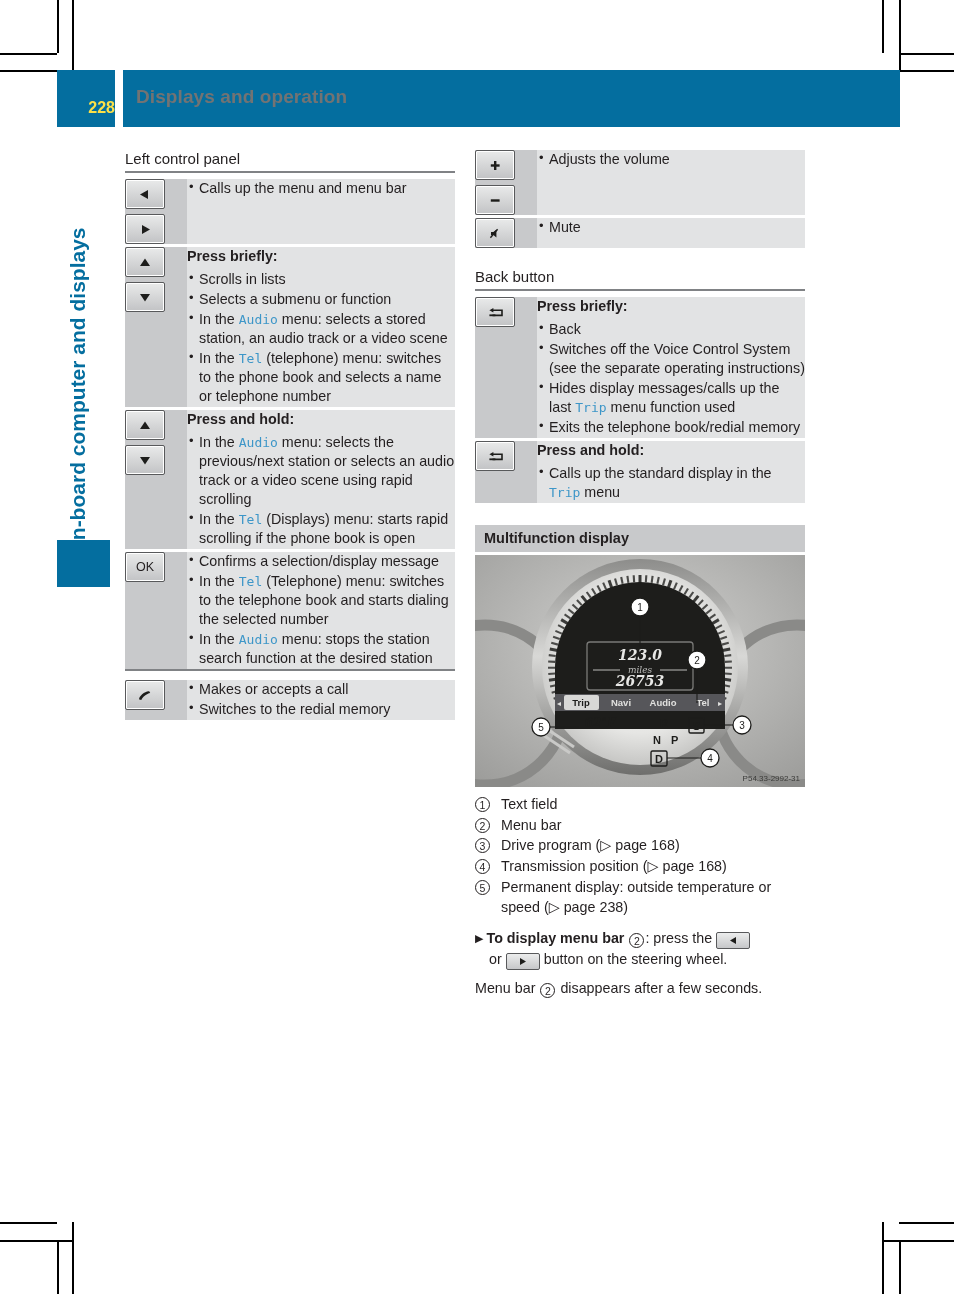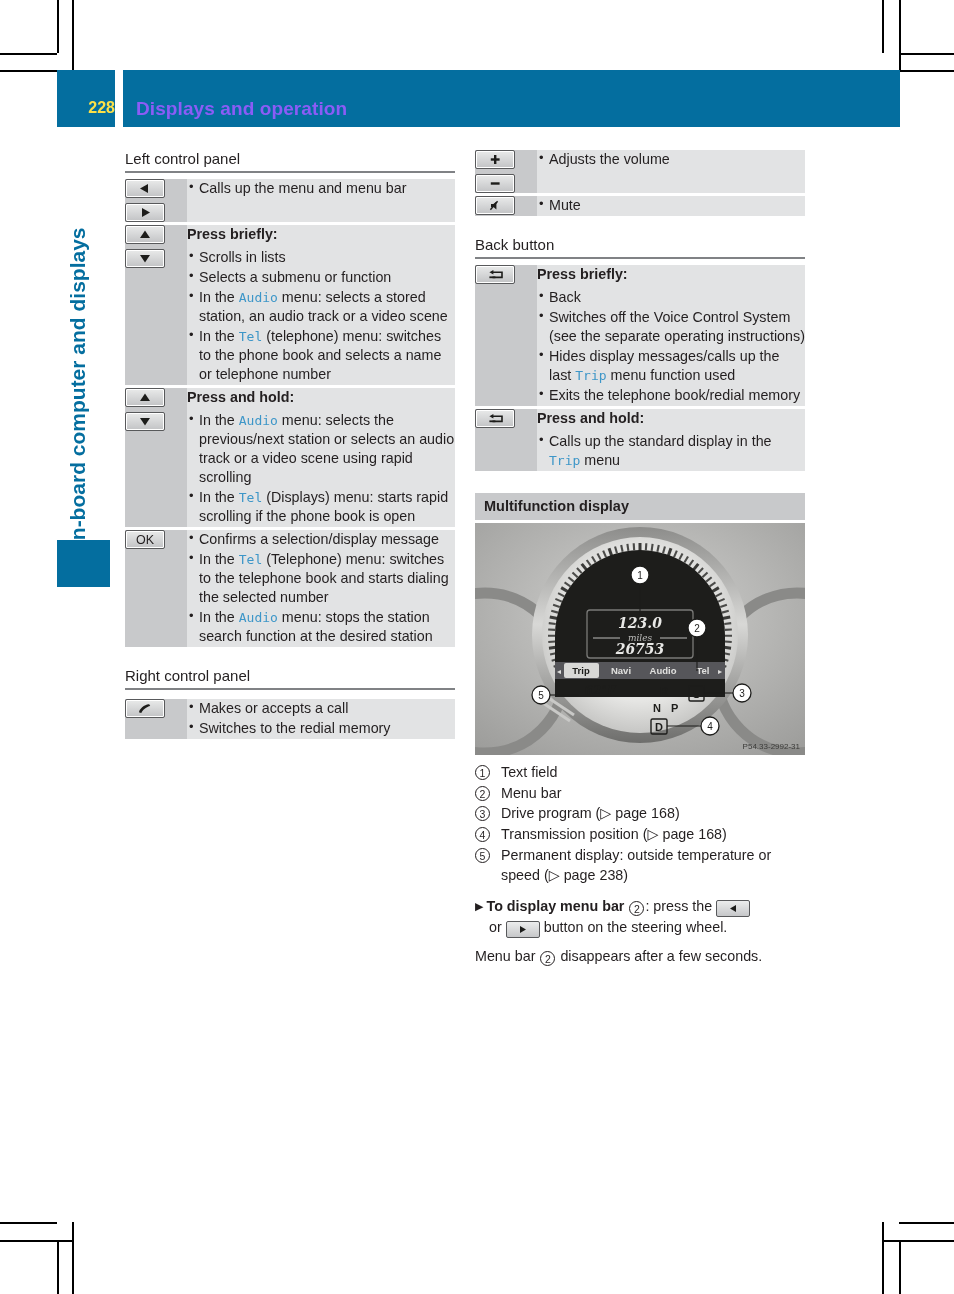--- a/index.html
+++ b/index.html
@@ -6,21 +6,21 @@
   body{
     width:954px;height:1294px;position:relative;background:#ffffff;
     font-family:"Liberation Sans",sans-serif;color:#231f20;
     -webkit-font-smoothing:antialiased;
   }
   .cropmark{position:absolute;background:#000;}
   .page-header{position:absolute;left:122px;top:70px;width:778px;height:57px;background:#046e9f;}
   .page-number{position:absolute;left:57px;top:70px;width:58px;height:57px;background:#046e9f;
     color:#fde047;font-weight:bold;font-size:16px;display:flex;align-items:flex-end;justify-content:flex-end;
     padding-bottom:10px;box-sizing:border-box;}
-  .header-title{position:absolute;left:136px;top:98px;color:#8b5cf6;font-size:19px;font-weight:bold;letter-spacing:.1px;}
+  .header-title{position:absolute;left:136px;top:86px;color:#737373;font-size:19px;font-weight:bold;letter-spacing:.1px;}
   .header-divider{position:absolute;left:120px;top:70px;width:3px;height:57px;background:#ffffff;}
 
   .side-tab-text{
     position:absolute;left:-117px;top:380px;width:390px;
     transform:rotate(-90deg);transform-origin:center center;
     color:#046e9f;font-size:21px;font-weight:bold;text-align:center;white-space:nowrap;
   }
   .side-tab-block{position:absolute;left:57px;top:540px;width:53px;height:47px;background:#046e9f;}
 
   .col-left{position:absolute;left:125px;top:150px;width:330px;}
@@ -28,21 +28,21 @@
 
   h2.sub{font-size:15px;font-weight:normal;margin:0 0 4px 0;padding:0;letter-spacing:0;}
   .rule{height:2px;background:#808285;margin:0 0 6px 0;}
 
   table.ctl{border-collapse:collapse;width:100%;table-layout:fixed;}
   table.ctl td{vertical-align:top;padding:0;}
   td.icn{width:62px;background:#c8c9cb;padding:10px 0 12px 8px;}
   td.txt{background:#e2e3e4;padding:9px 10px 12px 10px;font-size:14.3px;line-height:1.33;}
   tr.sep td{border-top:3px solid #ffffff;}
 
-  .btnicon{width:40px;height:19px;border:1.6px solid #58595b;border-radius:2px;
+  .btnicon{width:40px;height:30px;border:1.6px solid #58595b;border-radius:2px;
     background:linear-gradient(#e9eaea,#c2c3c5);box-sizing:border-box;display:flex;
     align-items:center;justify-content:center;margin-bottom:5px;box-shadow:inset 0 0 0 1px #fff;}
   .btnicon:last-child{margin-bottom:0;}
   .btnicon svg{display:block;}
   .btnicon.ok{font-size:12.5px;font-weight:normal;color:#231f20;font-family:"Liberation Sans",sans-serif;}
 
   ul.b{margin:0;padding:0;list-style:none;}
   ul.b li{position:relative;padding-left:12px;margin-bottom:1px;}
   ul.b li:before{content:"\2022";position:absolute;left:2px;top:-1px;font-size:13px;}
   .bold{font-weight:bold;display:block;margin-bottom:4px;}
@@ -168,21 +168,20 @@
             <ul class="b">
               <li><span>Confirms a selection/display message</span></li>
               <li><span>In the </span><span class="mono">Tel</span><span> (Telephone) menu: switches to the telephone book and starts dialing the selected number</span></li>
               <li><span>In the </span><span class="mono">Audio</span><span> menu: stops the station search function at the desired station</span></li>
             </ul>
           </td>
         </tr>
       </tbody>
   </table>
 
-  <h2 class="sub" style="margin-top:20px;">Right control panel</h2>
   <div class="rule"></div>
   <table class="ctl">
     <tbody id="rcp-rows">
         <tr class="sep">
           <td class="icn">
             <div class="btnicon">
               <svg width="22" height="13" viewBox="0 0 22 13">
                 <path d="M5.2,10.4 C4.4,7.4 11.4,1.6 15.2,2.2 L16.2,4 C13,4.4 7.8,8.6 7.4,11.1 Z" fill="#1d1d1b"></path>
               </svg>
             </div>

